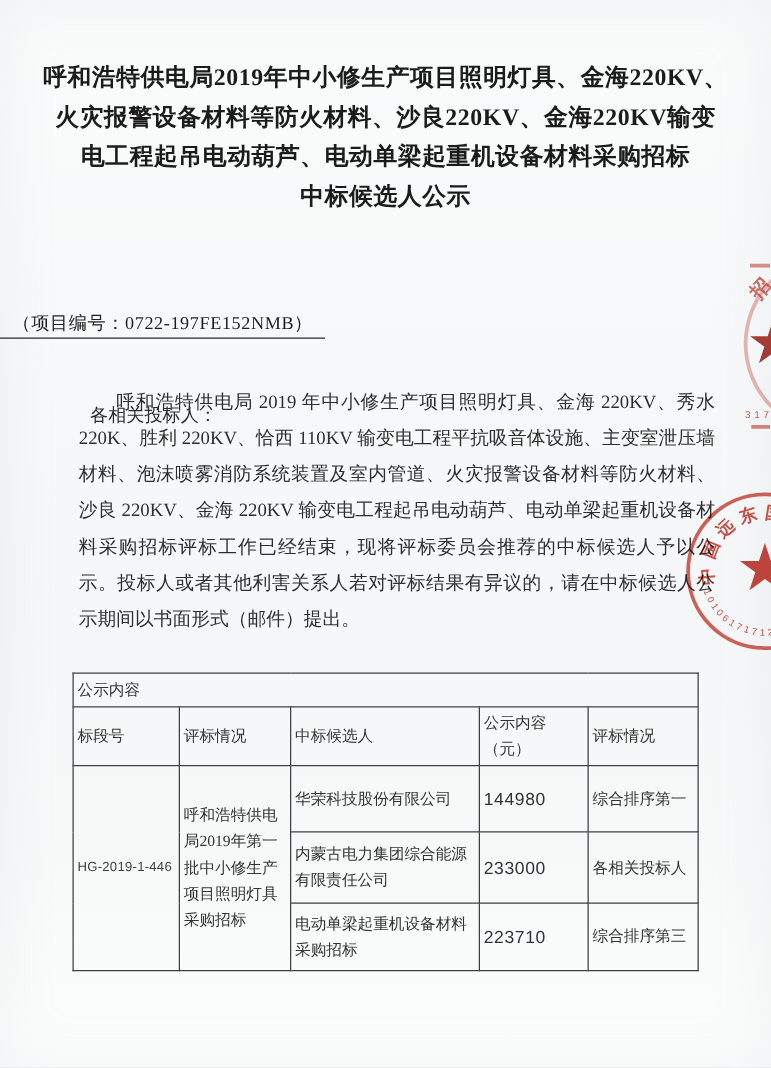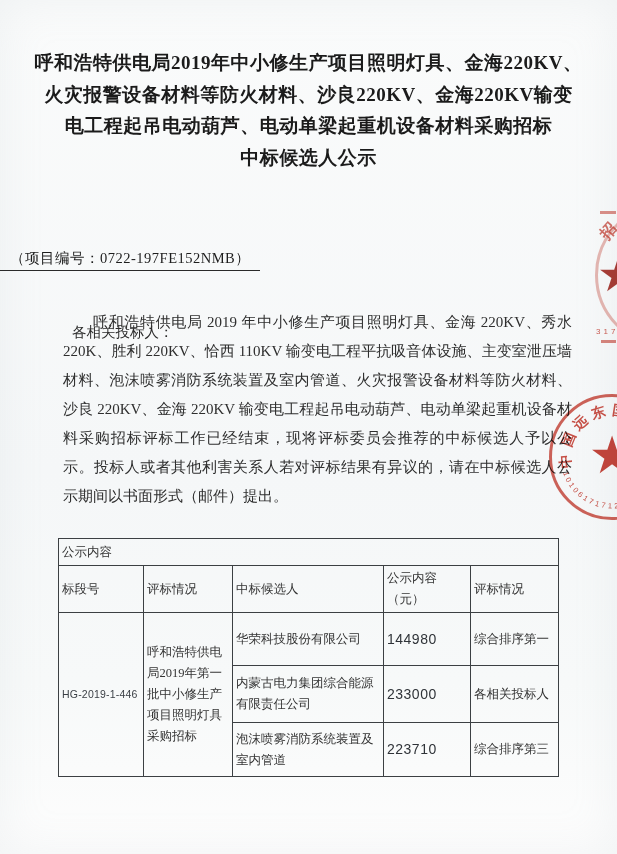--- a/index.html
+++ b/index.html
@@ -164,21 +164,21 @@
         <td>华荣科技股份有限公司</td>
         <td class="num">144980</td>
         <td>综合排序第一</td>
       </tr>
       <tr class="row-b2">
         <td>内蒙古电力集团综合能源有限责任公司</td>
         <td class="num">233000</td>
         <td>各相关投标人</td>
       </tr>
       <tr class="row-b3">
-        <td>泡沫喷雾消防系统装置及室内管道</td>
+        <td>电动单梁起重机设备材料采购招标</td>
         <td class="num">223710</td>
         <td>综合排序第三</td>
       </tr>
     </tbody>
   </table>
 
   <div class="seal seal-main">
     <div class="seal-ring"></div>
     <span class="seal-star">★</span>
     <span class="seal-arc a0">中</span>

